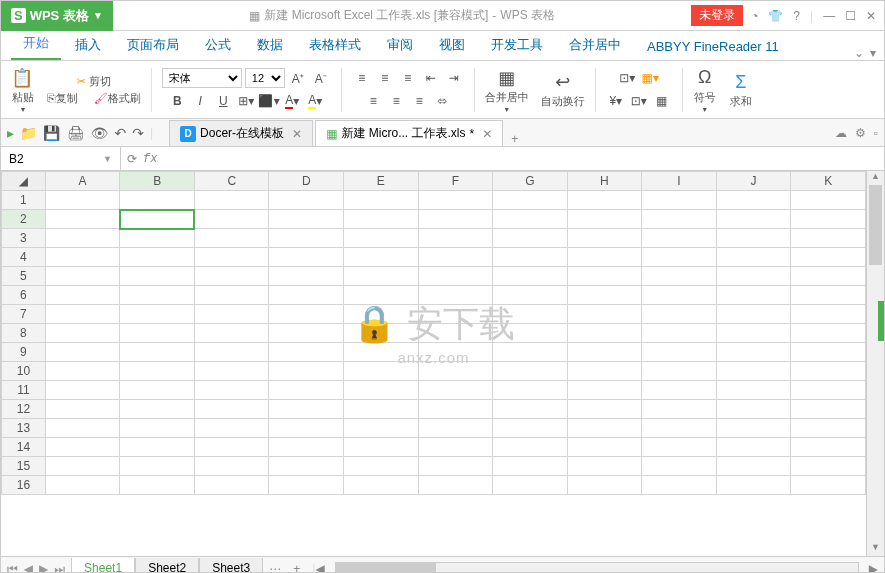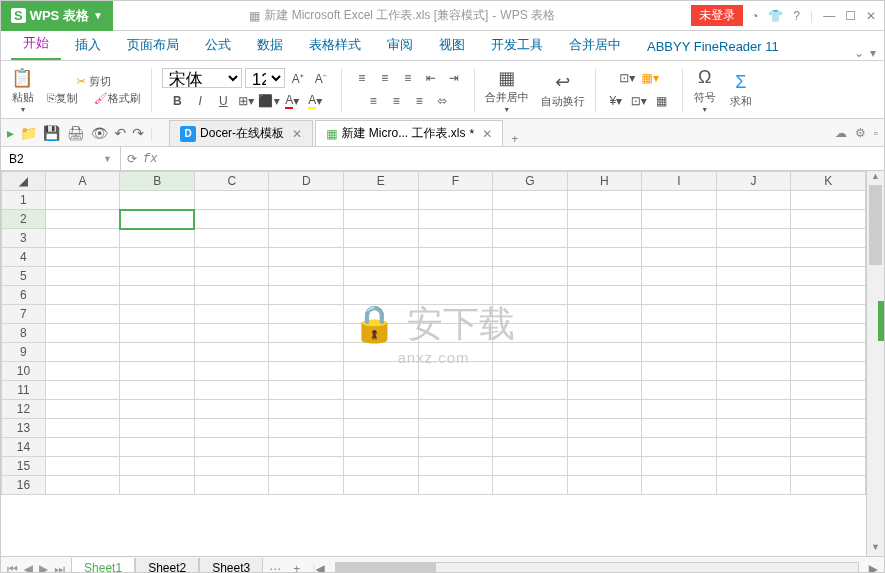--- a/index.html
+++ b/index.html
@@ -12,31 +12,31 @@
 .app-badge .dd { margin-left: 4px; font-size: 10px; }
 .title-text { flex: 1; text-align: center; color: #999; font-size: 12px; display: flex; align-items: center; justify-content: center; gap: 4px; }
 .login-badge { background: #f44336; color: #fff; padding: 2px 8px; font-size: 12px; margin-right: 8px; }
 .title-icons { display: flex; gap: 10px; padding-right: 8px; color: #888; align-items: center; }
 .title-icons span { cursor: pointer; }
 .sep { color: #ddd; }
 
 
 .tabs { height: 30px; background: #fff; display: flex; align-items: flex-end; padding-left: 10px; gap: 2px; border-bottom: 1px solid #d0d0d0; }
 .tab { padding: 6px 12px; color: #0369a1; cursor: pointer; font-size: 13px; }
-.tab.active { color: #a21caf; border-bottom: 2px solid #4caf50; }
+.tab.active { color: #3b82f6; border-bottom: 2px solid #4caf50; }
 .tabs-right { margin-left: auto; padding-right: 8px; display: flex; gap: 6px; color: #888; }
 
 
 .ribbon { height: 58px; background: #fff; border-bottom: 1px solid #d0d0d0; display: flex; align-items: center; padding: 0 6px; gap: 4px; }
 .ribbon-group { display: flex; flex-direction: column; align-items: center; justify-content: center; padding: 2px 4px; }
 .ribbon-divider { width: 1px; height: 44px; background: #e0e0e0; margin: 0 2px; }
 .big-btn { display: flex; flex-direction: column; align-items: center; font-size: 11px; color: #555; cursor: pointer; }
 .big-icon { width: 24px; height: 24px; display: flex; align-items: center; justify-content: center; font-size: 18px; }
 .small-row { display: flex; align-items: center; gap: 3px; font-size: 11px; color: #555; }
-.select-box { border: 1px solid #ccc; height: 20px; font-size: 17px; padding: 0 2px; background: #fff; }
+.select-box { border: 1px solid #ccc; height: 20px; font-size: 11px; padding: 0 2px; background: #fff; }
 .select-font { width: 80px; }
 .select-size { width: 40px; }
 .icon-btn { width: 20px; height: 20px; display: inline-flex; align-items: center; justify-content: center; cursor: pointer; font-size: 12px; color: #555; border: 1px solid transparent; }
 
 
 .quickbar { height: 28px; background: #f7f7f7; display: flex; align-items: center; padding: 0 6px; gap: 6px; border-bottom: 1px solid #d0d0d0; }
 .qb-icon { color: #666; cursor: pointer; font-size: 14px; }
 .doc-tabs { display: flex; margin-left: 10px; height: 100%; align-items: flex-end; }
 .doc-tab { display: flex; align-items: center; padding: 4px 10px; border: 1px solid #ccc; border-bottom: none; background: #fff; font-size: 12px; gap: 4px; margin-right: 2px; cursor: pointer; }
 .doc-tab.inactive { background: #eee; }

